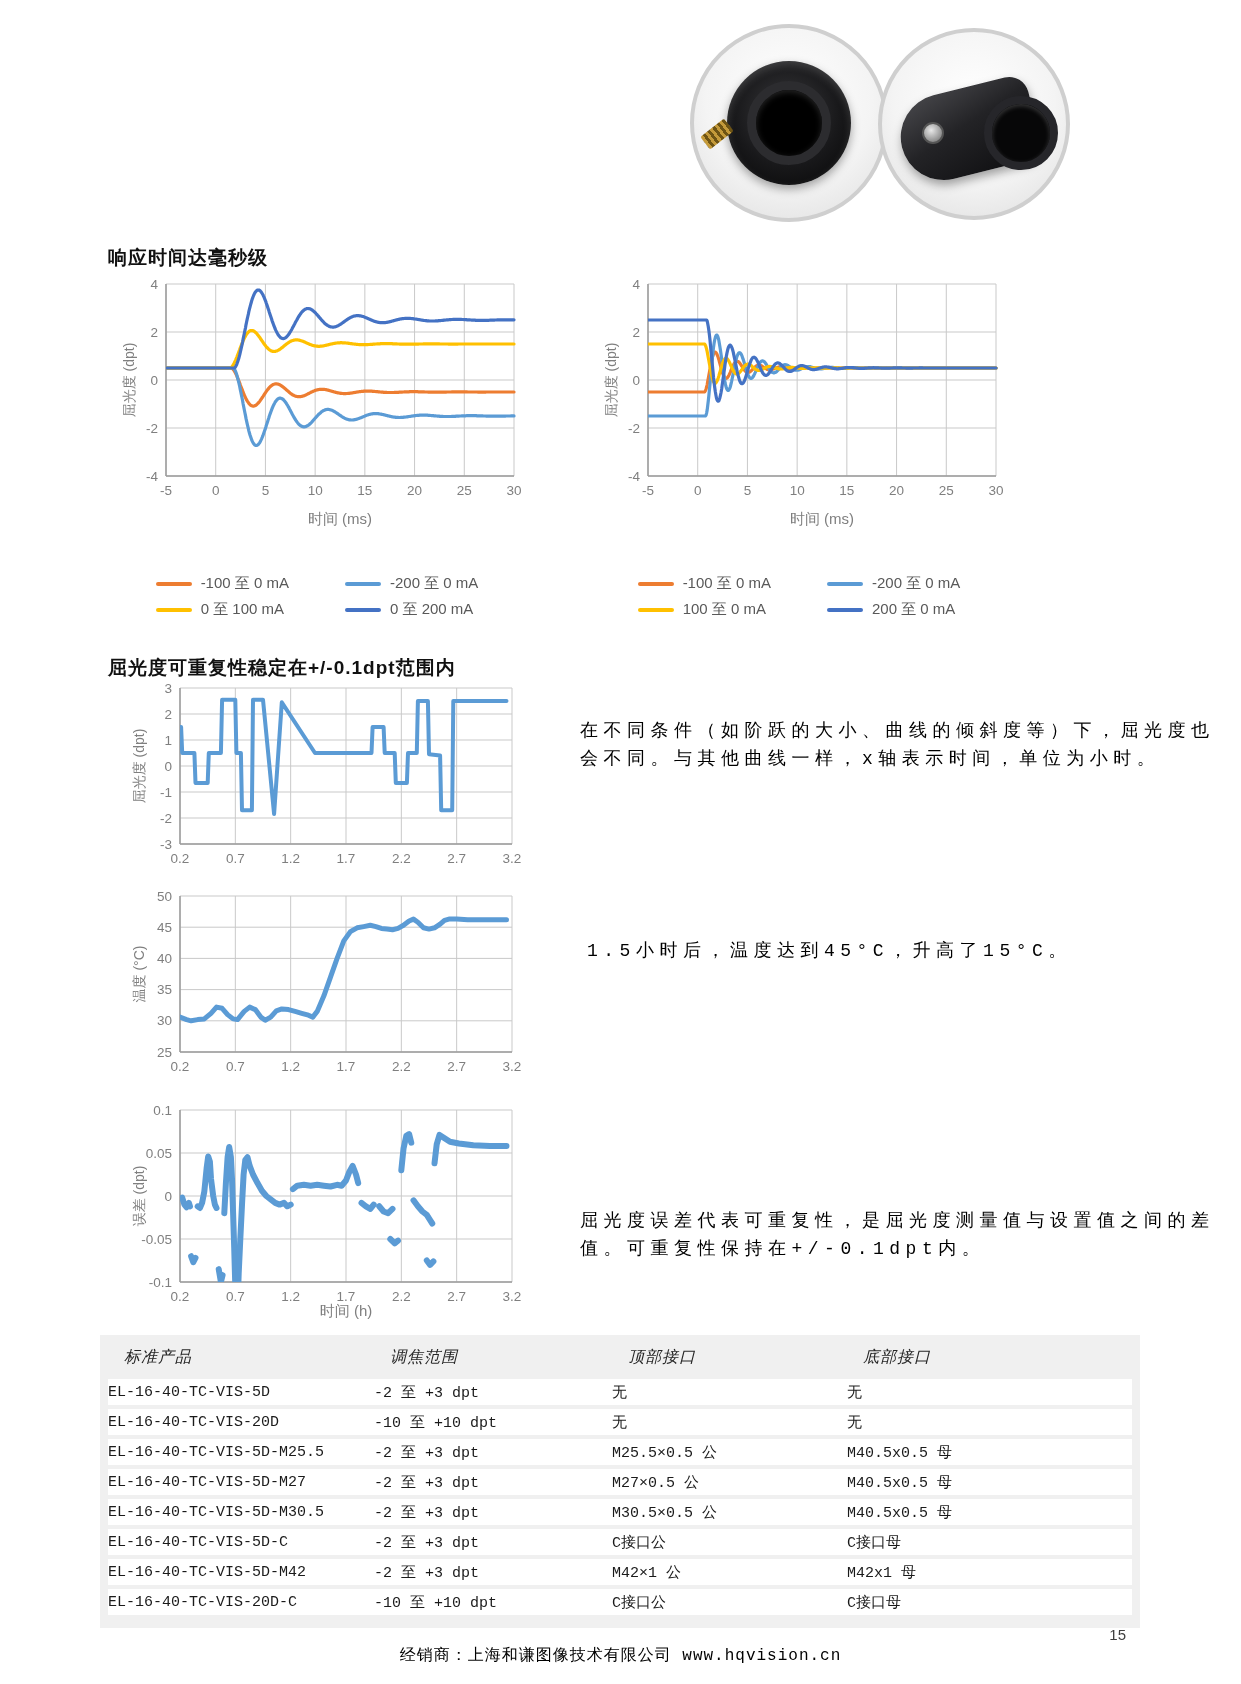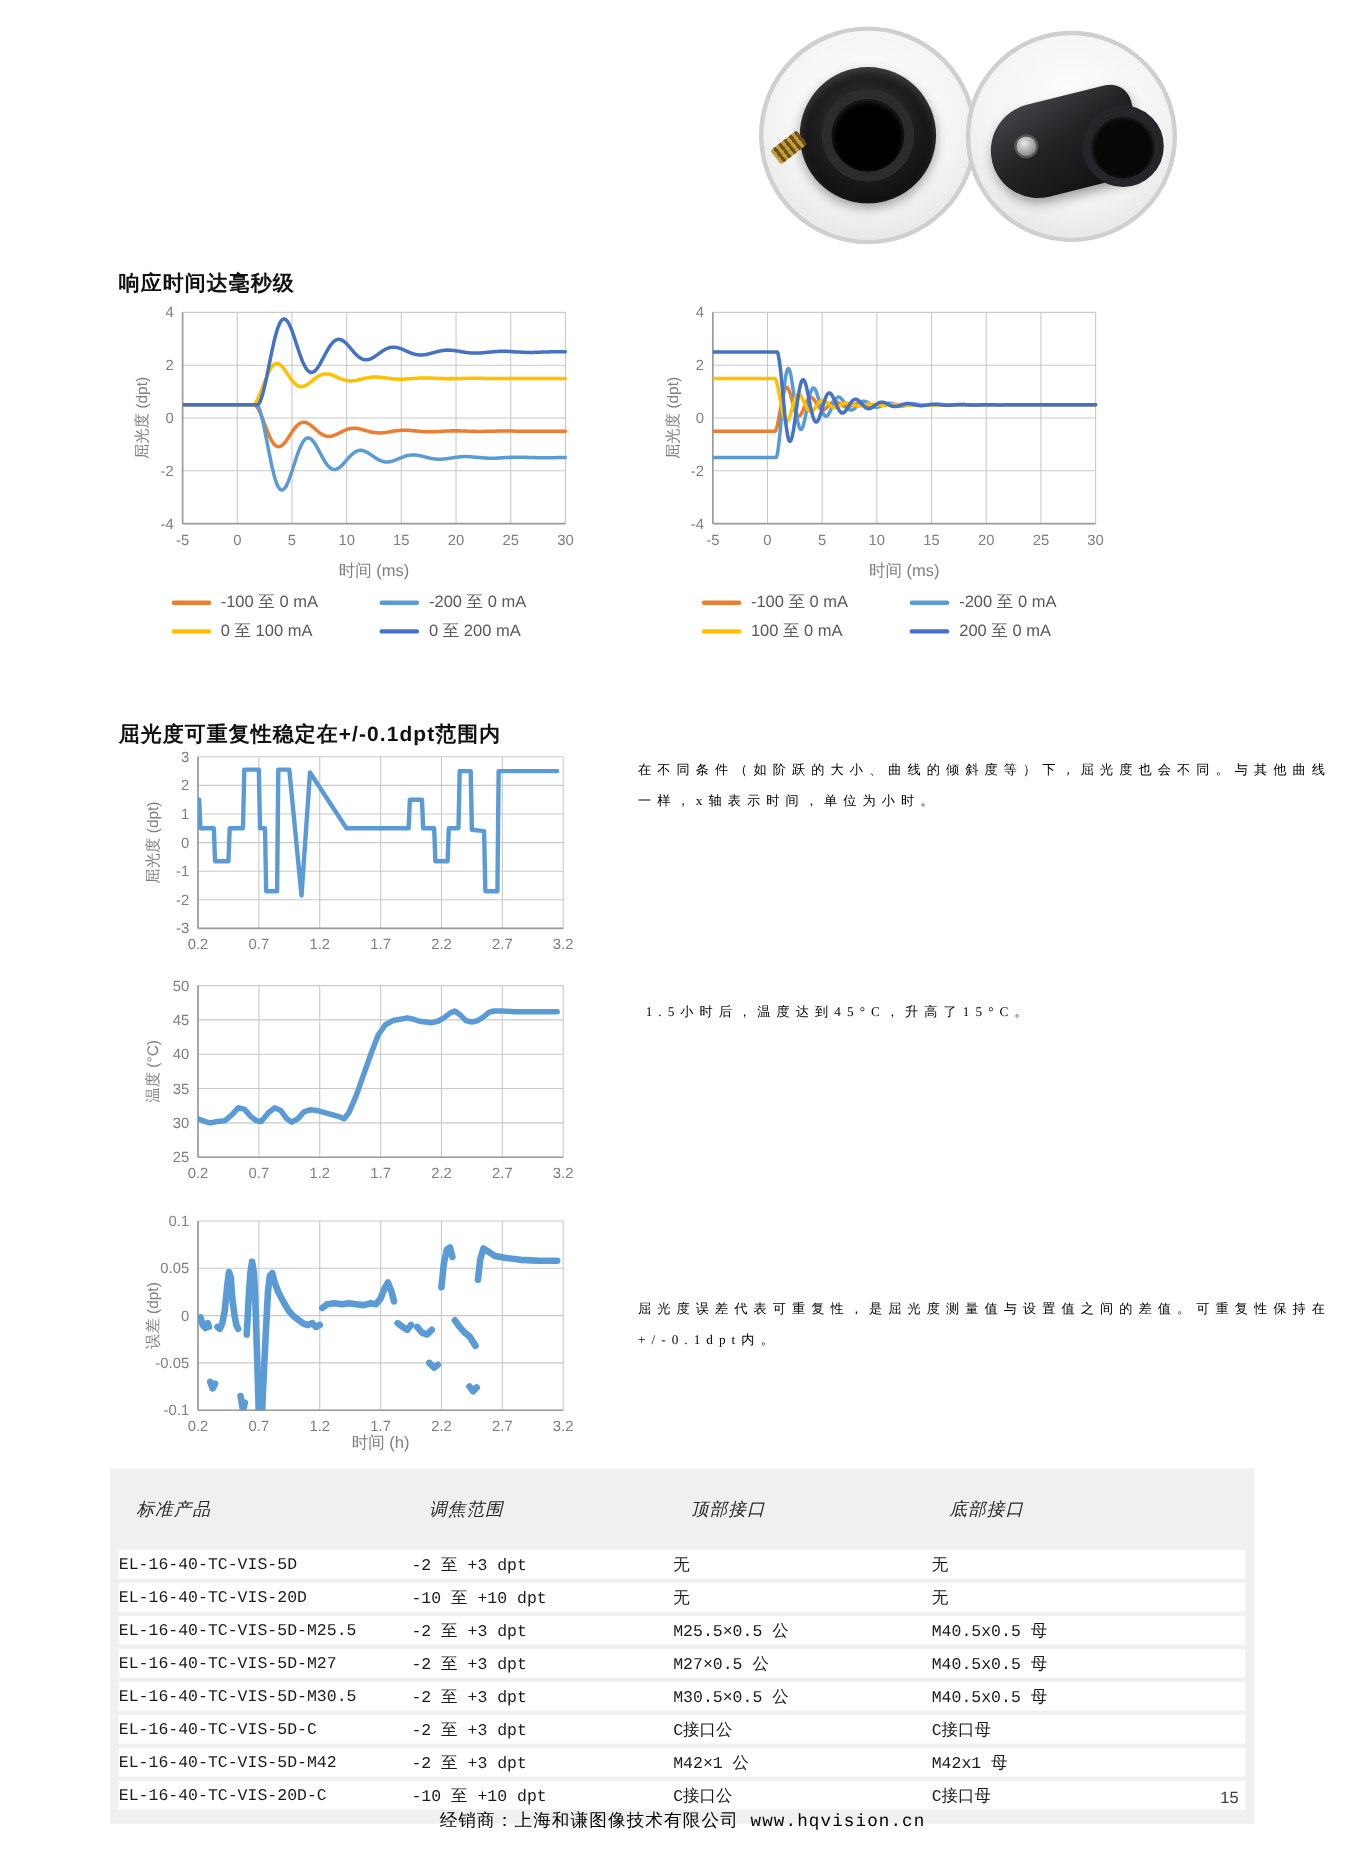--- a/index.html
+++ b/index.html
@@ -10,27 +10,27 @@
 
   
   .sec-title{position:absolute;font-size:19px;font-weight:bold;color:#111;letter-spacing:1px;}
 
   
   .chart{position:absolute;}
   .ylab{position:absolute;transform:translate(-50%,-50%) rotate(-90deg);white-space:nowrap;
         color:#7f7f7f;font-size:14px;}
   .xlab{position:absolute;transform:translateX(-50%);white-space:nowrap;color:#7f7f7f;font-size:15px;}
   .legend{position:absolute;display:grid;grid-template-columns:auto auto;column-gap:56px;row-gap:7px;
-          justify-content:center;width:100%;}
+          justify-content:center;width:100%;margin-top:36px;}
   .lg-item{display:flex;align-items:center;font-size:15px;color:#595959;white-space:nowrap;}
   .lg-swatch{display:inline-block;width:36px;height:4px;border-radius:2px;margin-right:9px;}
 
   
-  .para{position:absolute;width:636px;font-size:12px;line-height:28px;letter-spacing:5.5px;color:#000;
-        font-family:Liberation Serif, serif;}
+  .para{position:absolute;width:636px;font-size:18px;line-height:28px;letter-spacing:5.5px;color:#000;
+        font-family:Liberation Mono, monospace;margin-top:31px;}
 
   
   .photo{position:absolute;border-radius:50%;border:4px solid #cfcfcf;overflow:hidden;
          background:radial-gradient(circle at 50% 38%,#ffffff 0%,#f4f4f4 55%,#dddddd 100%);}
   .lens-ring{position:absolute;left:50%;top:50%;transform:translate(-50%,-50%);width:124px;height:124px;
              border-radius:50%;background:radial-gradient(circle at 48% 42%,#3a3a3d 0%,#18181a 55%,#050505 100%);
              box-shadow:inset 0 4px 8px rgba(255,255,255,.18),0 4px 10px rgba(0,0,0,.35);}
   .lens-inner{position:absolute;left:50%;top:50%;transform:translate(-50%,-50%);width:66px;height:66px;
               border-radius:50%;background:#000;border:9px solid #2c2c2f;box-shadow:inset 0 2px 6px rgba(255,255,255,.15);}
   .lens-cable{position:absolute;left:8px;top:98px;width:30px;height:16px;transform:rotate(-38deg);
@@ -39,21 +39,21 @@
               border-radius:44px 20px 20px 44px;background:linear-gradient(160deg,#4a4a4e 0%,#232326 45%,#0e0e10 100%);
               box-shadow:0 5px 10px rgba(0,0,0,.35);}
   .mount-lens{position:absolute;left:102px;top:64px;width:58px;height:58px;border-radius:50%;
               background:#070708;border:8px solid #26262a;box-shadow:inset 0 2px 5px rgba(255,255,255,.2);}
   .mount-screw{position:absolute;left:40px;top:90px;width:18px;height:18px;border-radius:50%;
                background:radial-gradient(circle at 40% 35%,#e8e8e8,#8f8f8f 70%,#5c5c5c);border:2px solid #555;}
 
   
   .spec-table{position:absolute;left:100px;top:1335px;width:1040px;background:#f0f0f0;padding-bottom:9px;}
   .thead{display:grid;grid-template-columns:266px 238px 235px 1fr;height:44px;align-items:center;
-         margin:15px 8px;padding-left:16px;font-size:16px;font-style:italic;color:#262626;
+         margin:0 8px;padding-left:16px;font-size:16px;font-style:italic;color:#262626;
          font-family:Liberation Sans, sans-serif;letter-spacing:1px;}
   .tr{display:grid;grid-template-columns:266px 238px 235px 1fr;height:26px;align-items:center;
       background:#ffffff;margin:0 8px 4px 8px;padding-left:0;
       font-size:15px;color:#1a1a1a;font-family:"Liberation Mono","DejaVu Sans Mono",monospace;white-space:nowrap;}
 
   
   .footer{position:absolute;left:0;top:1645px;width:100%;text-align:center;font-size:16px;color:#000;
           font-family:"Liberation Mono","DejaVu Sans Mono",monospace;letter-spacing:1px;}
   .page-num{position:absolute;right:115px;top:1626px;font-size:15px;color:#3f3f3f;}
 </style>

